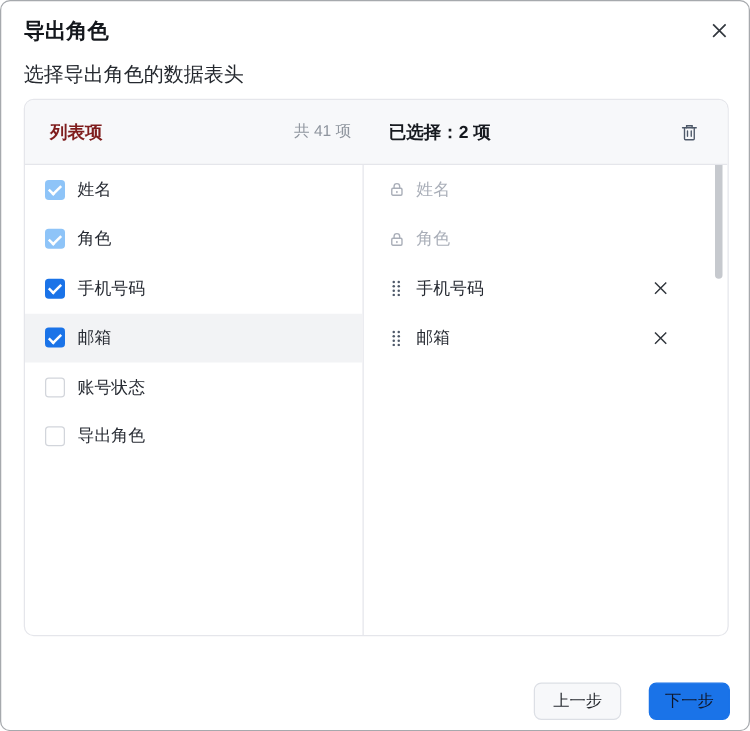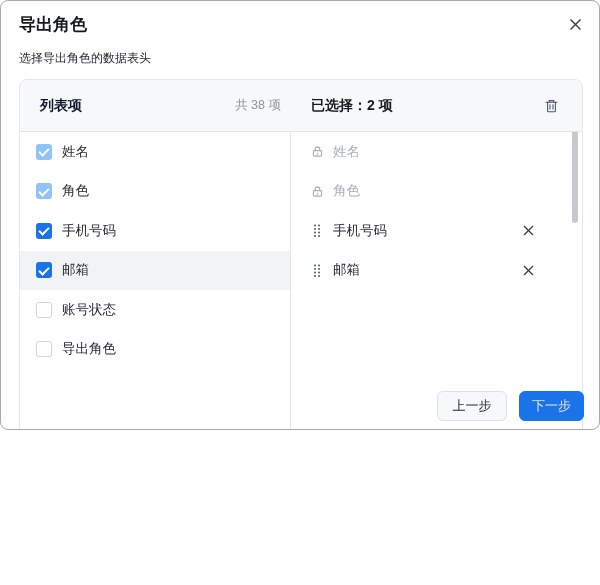--- a/index.html
+++ b/index.html
@@ -1,28 +1,28 @@
 <!DOCTYPE html>
 <html style="--accent: #1a73e8; --accent-disabled: #8ec4f8;"><head>
 <meta charset="utf-8">
 <style>
   * { margin:0; padding:0; box-sizing:border-box; }
   html,body { width:600px; height:585px; background:#fff; }
   body { font-family:"Liberation Sans","DejaVu Sans",sans-serif; color:#1f2329; }
-  .stage { position:relative; width:600px; height:430px; }
+  .stage { position:relative; width:600px; height:585px; }
   .dialog { position:absolute; inset:0; background:#fff; border:1px solid #a6a9ad; border-radius:8px; overflow:hidden; }
 
   .dlg-title { position:absolute; left:18px; top:12px; font-size:17px; font-weight:bold; color:#15181d; }
   .close-btn { position:absolute; right:14px; top:13px; width:20px; height:20px; display:flex; align-items:center; justify-content:center; cursor:pointer; }
-  .dlg-subtitle { position:absolute; left:18px; top:49px; font-size:12px; color:#25292f; }
+  .dlg-subtitle { position:absolute; left:18px; top:49px; font-size:16px; color:#25292f; }
 
   .panel { position:absolute; left:18px; top:78px; width:564px; height:430px; border:1px solid #e5e6eb; border-radius:8px; background:#fff; overflow:hidden; }
   .panel-header { display:flex; height:52px; background:#f7f8fa; border-bottom:1px solid #e5e6eb; align-items:center; }
   .ph-left { width:271px; display:flex; align-items:center; padding:0 10px 0 20px; }
-  .ph-left .ph-title { font-size:14px; font-weight:bold; color:#0f172a; }
+  .ph-left .ph-title { font-size:14px; font-weight:bold; color:#7f1d1d; }
   .ph-left .ph-count { margin-left:auto; font-size:12.5px; color:#8f959e; }
   .ph-right { flex:1; display:flex; align-items:flex-end; padding:0 22px 0 20px; }
   .ph-right .ph-title { font-size:14px; font-weight:bold; color:#16191f; }
   .trash { margin-left:auto; width:18px; height:18px; display:flex; align-items:center; justify-content:center; cursor:pointer; }
 
   .panel-body { display:flex; height:377px; }
   .col-left { width:271px; border-right:1px solid #e5e6eb; overflow:hidden; }
   .col-right { flex:1; position:relative; overflow:hidden; }
 
   .row { height:39.5px; display:flex; align-items:center; padding-left:16px; }
@@ -39,24 +39,24 @@
 
   .srow { height:39.5px; display:flex; align-items:center; padding-left:19px; padding-right:46px; position:relative; }
   .srow .icon-slot { width:14px; display:flex; align-items:center; justify-content:center; margin-right:9px; }
   .srow .srow-label { font-size:13.5px; color:#272b33; }
   .srow.locked .srow-label { color:#a9aeb8; }
   .srow .remove { position:absolute; right:46px; top:50%; transform:translateY(-50%); width:16px; height:16px; display:flex; align-items:center; justify-content:center; cursor:pointer; }
   .drag-handle { cursor:grab; display:flex; }
 
   .scroll-thumb { position:absolute; right:4px; top:4px; width:6px; height:139px; border-radius:3px; background:#c6c9ce; }
 
-  .footer { position:absolute; right:15px; bottom:8px; display:flex; gap:12px; }
+  .footer { position:absolute; right:15px; bottom:8px; display:flex; gap:22px; }
   .btn { height:30px; border-radius:6px; font-size:13px; display:flex; align-items:center; justify-content:center; cursor:pointer; font-family:inherit; }
   .btn-secondary { width:70px; background:#f7f8fa; border:1px solid #dcdfe5; color:#1f2329; }
-  .btn-primary { width:65px; background:var(--accent,#1a73e8); border:1px solid var(--accent,#1a73e8); color:#e5e5e5; }
+  .btn-primary { width:65px; background:var(--accent,#1a73e8); border:1px solid var(--accent,#1a73e8); color:#0f172a; }
 
   svg { display:block; }
 </style>
 </head>
 <body>
 
 <div class="stage">
   <div class="dialog">
 
     <div class="dlg-title">导出角色</div>
@@ -68,21 +68,21 @@
           </svg>
       </span>
     </div>
 
     <div class="dlg-subtitle">选择导出角色的数据表头</div>
 
     <div class="panel">
       <div class="panel-header">
         <div class="ph-left">
           <span class="ph-title">列表项</span>
-          <span class="ph-count">共 38 项</span>
+          <span class="ph-count">共 41 项</span>
         </div>
         <div class="ph-right">
           <span class="ph-title">已选择：2 项</span>
           <span class="trash">
             <span>
               <svg width="13" height="14" viewBox="0 0 13 14">
                 <g stroke="#4e5969" stroke-width="1.1" fill="none" stroke-linecap="round">
                   <path d="M1 3.2 H12"></path>
                   <path d="M4.3 3.2 V1.6 H8.7 V3.2"></path>
                   <path d="M2.6 3.2 V12 a0.8 0.8 0 0 0 0.8 0.8 H9.6 a0.8 0.8 0 0 0 0.8-0.8 V3.2"></path>

